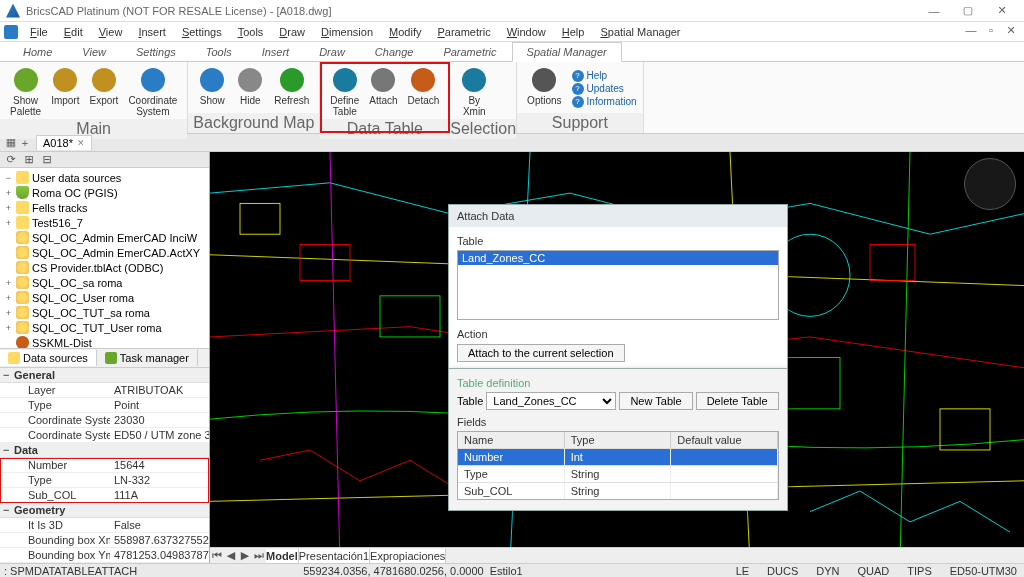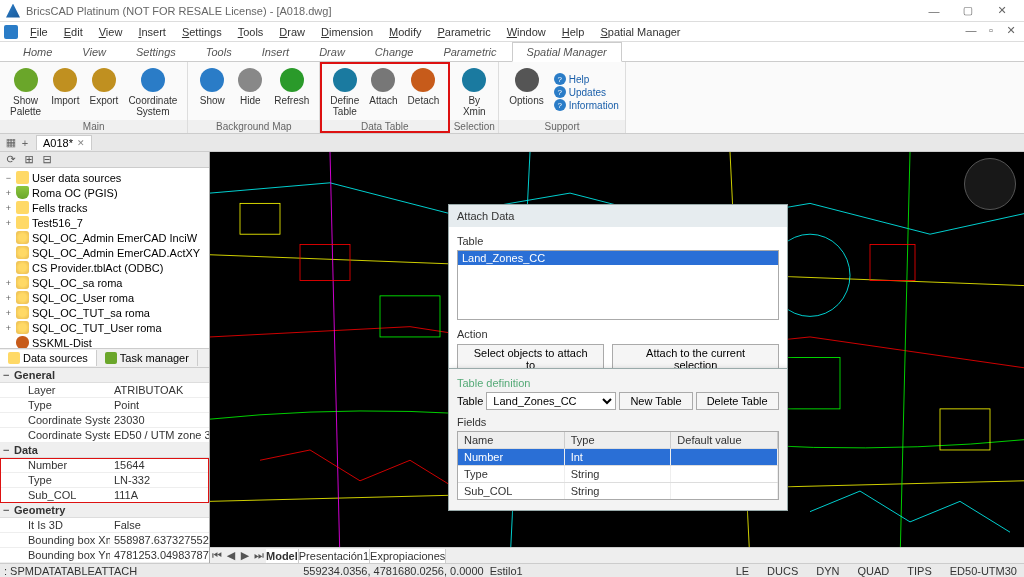--- a/index.html
+++ b/index.html
@@ -21,21 +21,21 @@
 
 
 .ribbontabs { height: 20px; background: #fff; display: flex; align-items: flex-end; padding: 0 8px; border-bottom: 1px solid #ccc; font-style: italic; }
 .ribbontabs .rtab { padding: 3px 14px; color: #555; border: 1px solid transparent; border-bottom: none; cursor: default; }
 .ribbontabs .rtab.active { background: #fff; border-color: #ccc; border-bottom: 1px solid #fff; margin-bottom: -1px; }
 
 
 .ribbon { height: 72px; background: #fafafa; display: flex; border-bottom: 1px solid #ccc; }
 .rgroup { border-right: 1px solid #ddd; padding: 2px 6px 0 6px; display: flex; flex-direction: column; }
 .rgroup .grow { flex: 1; display: flex; gap: 2px; }
-.rgroup .glabel { text-align: center; color: #666; font-size: 10px; padding: 1px 0; background: #f0f0f0; margin: 0 -6px; }
+.rgroup .glabel { text-align: center; color: #666; font-size: 16px; padding: 1px 0; background: #f0f0f0; margin: 0 -6px; }
 .rbtn { display: flex; flex-direction: column; align-items: center; justify-content: flex-start; padding: 2px 4px; min-width: 34px; cursor: default; }
 .rbtn .ricon { width: 28px; height: 28px; margin-bottom: 1px; display: flex; align-items: center; justify-content: center; }
 .rbtn span { font-size: 10px; color: #333; text-align: center; line-height: 1.1; white-space: pre; }
 .rgroup.hl { outline: 2px solid #d11; outline-offset: -2px; }
 .slinks { display: flex; flex-direction: column; justify-content: center; gap: 1px; padding-left: 4px; }
 .slinks a { color: #1a5faa; font-size: 10px; display: flex; align-items: center; gap: 3px; }
 .slinks .sicon { width: 12px; height: 12px; border-radius: 50%; background: #2a7cc7; color: #fff; font-size: 8px; display: flex; align-items: center; justify-content: center; }
 
 
 .doctabs { height: 18px; background: #e8e8e8; display: flex; align-items: center; padding: 0 4px; border-bottom: 1px solid #ccc; }
@@ -445,21 +445,20 @@
 
     <div class="dlg">
       <div class="dtitle">Attach Data</div>
       <div class="dbody">
         <div class="seclbl">Table</div>
         <div class="listbox">
           <div class="sel">Land_Zones_CC</div>
         </div>
         <div class="seclbl" style="margin-top:8px">Action</div>
         <div class="row">
-          <button class="btn">Select objects to attach to</button>
           <button class="btn">Attach to the current selection</button>
         </div>
       </div>
     </div>
 
     <div class="dlg2">
       <div class="seclbl" style="color:#5a7;">Table definition</div>
       <div class="row">
         <span>Table</span>
         <select><option>Land_Zones_CC</option></select>

